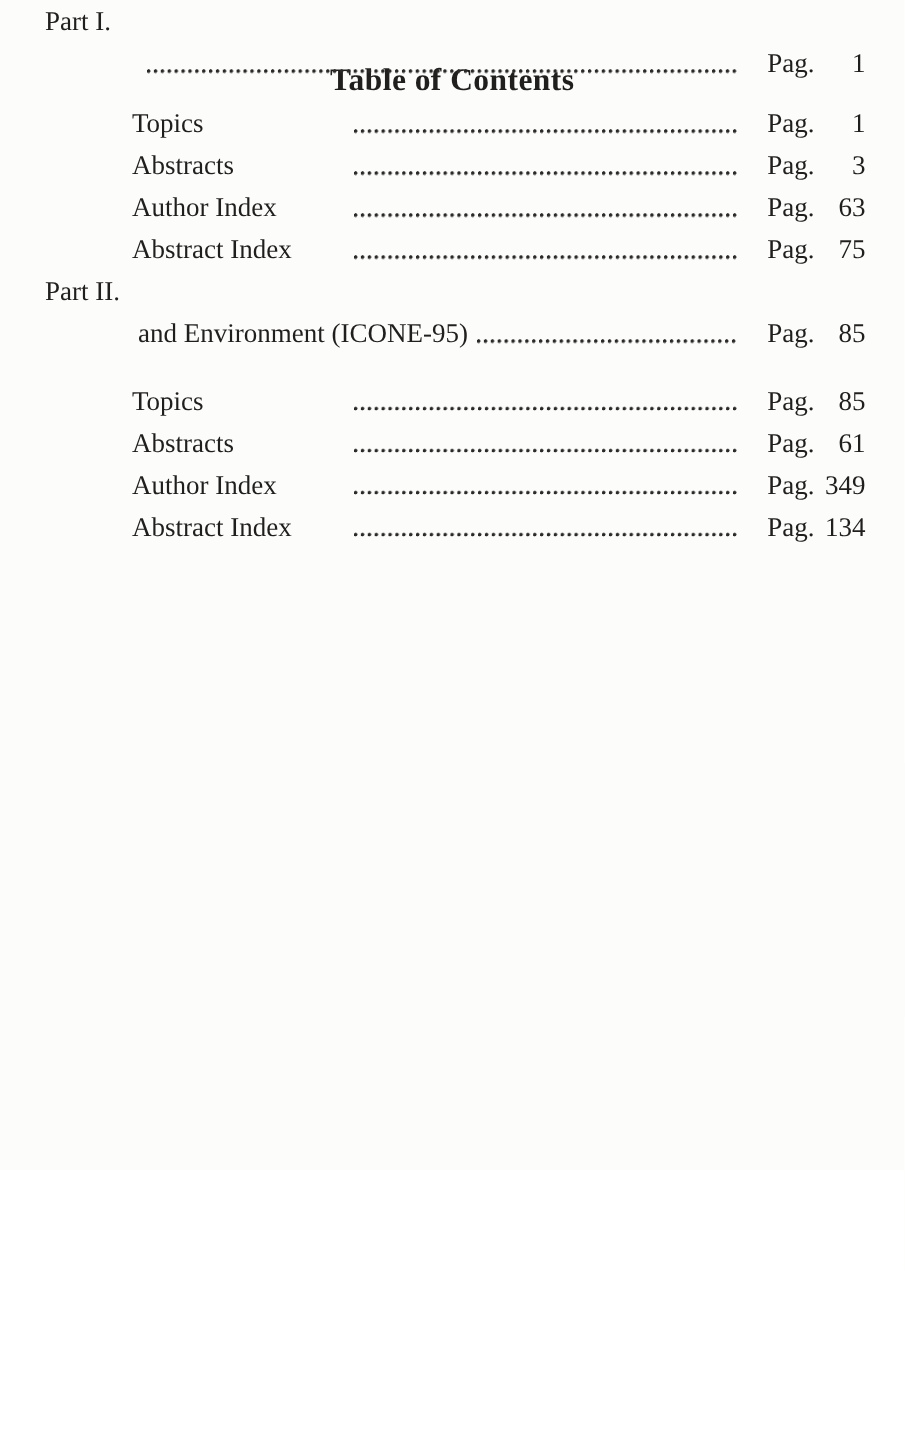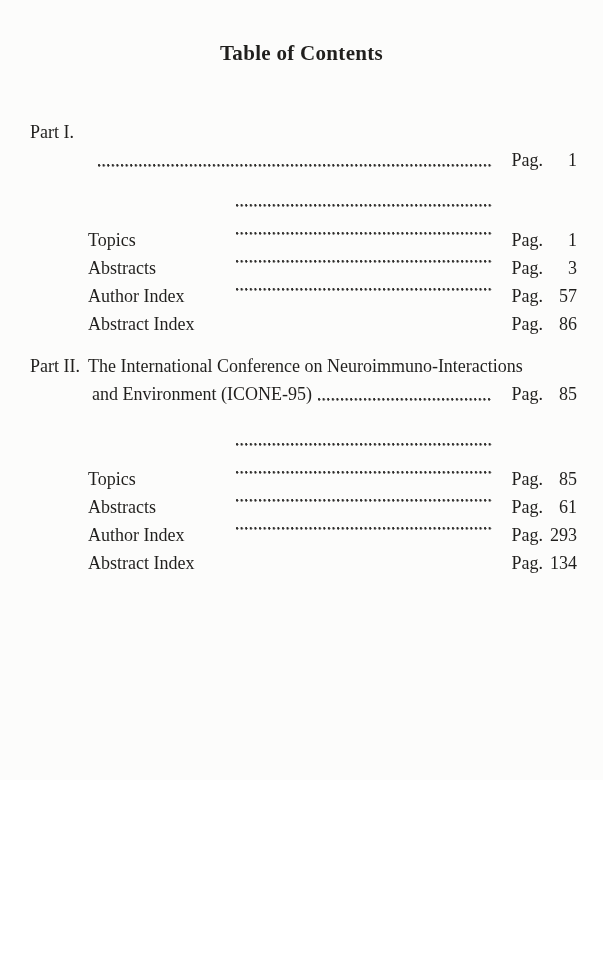--- a/index.html
+++ b/index.html
@@ -44,21 +44,20 @@
     flex: 0 0 58px;
   }
   .indent {
     flex: 0 0 58px;
   }
   .indent2 {
     flex: 0 0 62px;
   }
   .entry-label {
     flex: 0 0 142px;
-    margin-top: 40px;
   }
   .part-title2 {
     flex: 0 0 auto;
   }
   .dots {
     flex: 1 1 auto;
     align-self: flex-end;
     height: 3px;
     margin: 0 20px 7px 6px;
     background-image: radial-gradient(circle at 1.1px 1.4px, #2b2a28 1.05px, rgba(0,0,0,0) 1.4px);
@@ -67,23 +66,23 @@
     background-position: left bottom;
   }
   .pag-label {
     flex: 0 0 auto;
   }
   .pag-num {
     flex: 0 0 34px;
     text-align: right;
   }
   
-  .p1-head1 { margin-top: 118px; }
+  .p1-head1 { }
   .first-entry { margin-top: 12px; }
-  .p2-head1 { margin-top: 54px; }
+  .p2-head1 { }
   .p2-first-entry { margin-top: 17px; }
   .scan-artifact {
     position: absolute;
     top: 835px;
     left: 62px;
     width: 328px;
     height: 2px;
     background: rgba(190, 190, 186, 0.28);
     border-radius: 1px;
   }
@@ -120,35 +119,34 @@
         <span class="entry-label">Abstracts</span>
         <span class="dots"></span>
         <span class="pag-label">Pag.</span>
         <span class="pag-num">3</span>
       </div>
       <div class="row">
         <span class="indent"></span>
         <span class="entry-label">Author Index</span>
         <span class="dots"></span>
         <span class="pag-label">Pag.</span>
-        <span class="pag-num">57</span>
+        <span class="pag-num">63</span>
       </div>
       <div class="row">
         <span class="indent"></span>
         <span class="entry-label">Abstract Index</span>
         <span class="dots"></span>
         <span class="pag-label">Pag.</span>
-        <span class="pag-num">86</span>
+        <span class="pag-num">75</span>
       </div>
     </section>
 
     <section>
       <div class="row p2-head1">
         <span class="part-label">Part II.</span>
-        <span class="part-title">The International Conference on Neuroimmuno-Interactions</span>
       </div>
       <div class="row">
         <span class="indent2"></span>
         <span class="part-title2">and Environment (ICONE-95)</span>
         <span class="dots"></span>
         <span class="pag-label">Pag.</span>
         <span class="pag-num">85</span>
       </div>
 
       <div class="row p2-first-entry">
@@ -163,21 +161,21 @@
         <span class="entry-label">Abstracts</span>
         <span class="dots"></span>
         <span class="pag-label">Pag.</span>
         <span class="pag-num">61</span>
       </div>
       <div class="row">
         <span class="indent"></span>
         <span class="entry-label">Author Index</span>
         <span class="dots"></span>
         <span class="pag-label">Pag.</span>
-        <span class="pag-num">293</span>
+        <span class="pag-num">349</span>
       </div>
       <div class="row">
         <span class="indent"></span>
         <span class="entry-label">Abstract Index</span>
         <span class="dots"></span>
         <span class="pag-label">Pag.</span>
         <span class="pag-num">134</span>
       </div>
     </section>
 

